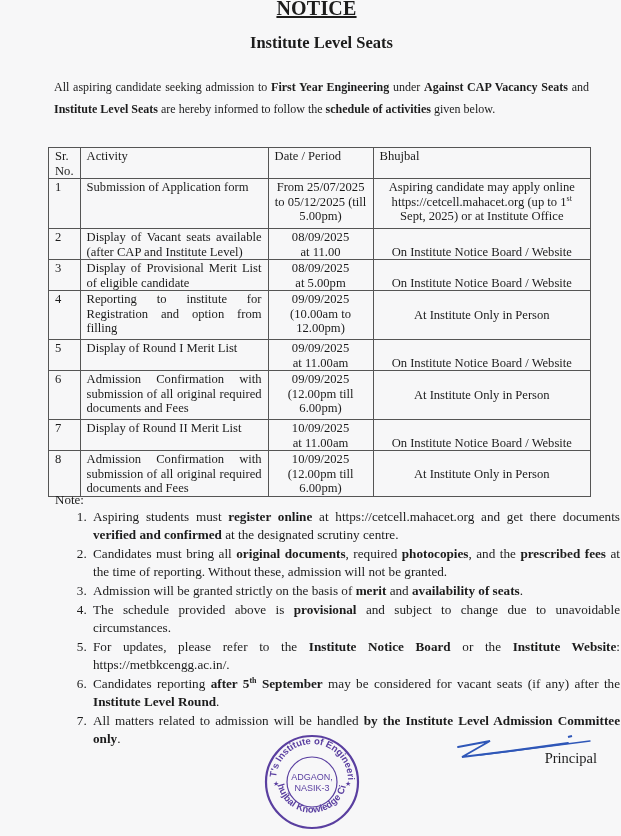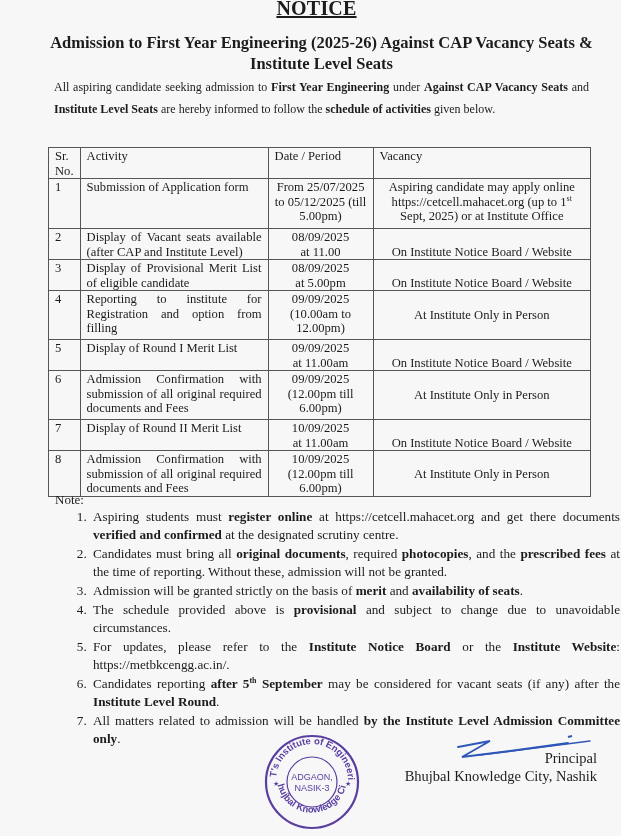--- a/index.html
+++ b/index.html
@@ -62,35 +62,34 @@
   }
 </style>
 </head>
 <body>
 
 <div class="page">
 
   <div class="notice-title">NOTICE</div>
 
   <div class="subtitle">
-    <div>Admission to First Year Engineering (2025-26) Against CAP Vacancy Seats &amp;</div>
     <div>Institute Level Seats</div>
   </div>
 
   <div class="intro">
     <span>All aspiring candidate seeking admission to </span><b>First Year Engineering</b><span> under </span><b>Against CAP Vacancy Seats</b><span> and </span><b>Institute Level Seats</b><span> are hereby informed to follow the </span><b>schedule of activities</b><span> given below.</span>
   </div>
 
   <table class="sched">
     <tbody>
         <tr style="height:30px">
       <th class="c-sr">Sr. No.</th>
       <th class="c-act">Activity</th>
       <th class="c-date">Date / Period</th>
-      <th class="c-rem">Vacancy</th>
+      <th class="c-rem">Bhujbal</th>
     </tr>
 
     <tr style="height:50px">
       <td class="c-sr">1</td>
       <td class="c-act">Submission of Application form</td>
       <td class="c-date">
         <div>From 25/07/2025</div>
         <div>to 05/12/2025 (till</div>
         <div>5.00pm)</div>
       </td>
@@ -224,16 +223,15 @@
   </div>
 
   <svg class="signature" viewBox="0 0 150 30">
     <path d="M 8 12 L 40 6 L 12 22 L 60 16 L 118 8" fill="none" stroke="#2f57b8" stroke-width="1.8" stroke-linecap="round"></path>
     <path d="M 30 20 L 140 6" fill="none" stroke="#2f57b8" stroke-width="1.4" stroke-linecap="round"></path>
     <path d="M 118 2 L 122 1" fill="none" stroke="#2f57b8" stroke-width="2"></path>
   </svg>
 
   <div class="sig-block">
     <div>Principal</div>
-    <div>Bhujbal Knowledge City, Nashik</div>
   </div>
 
 </div>
 
 </body></html>

